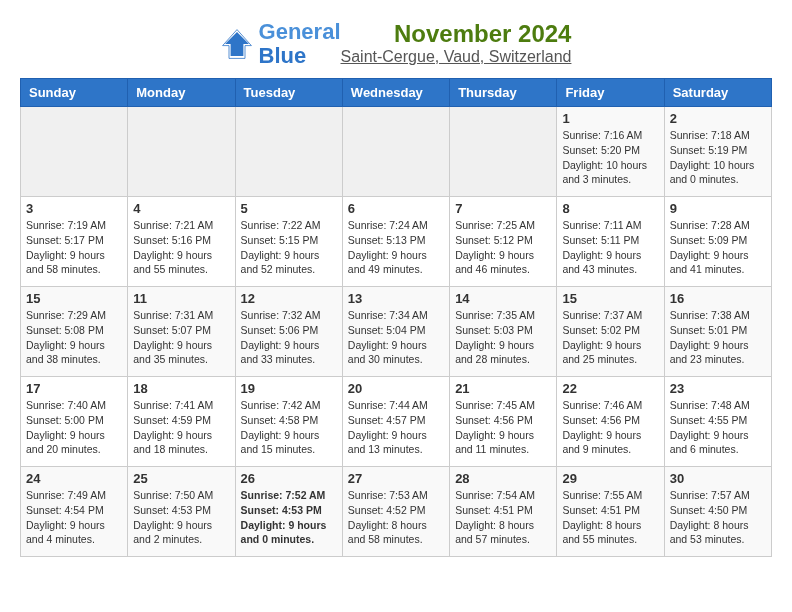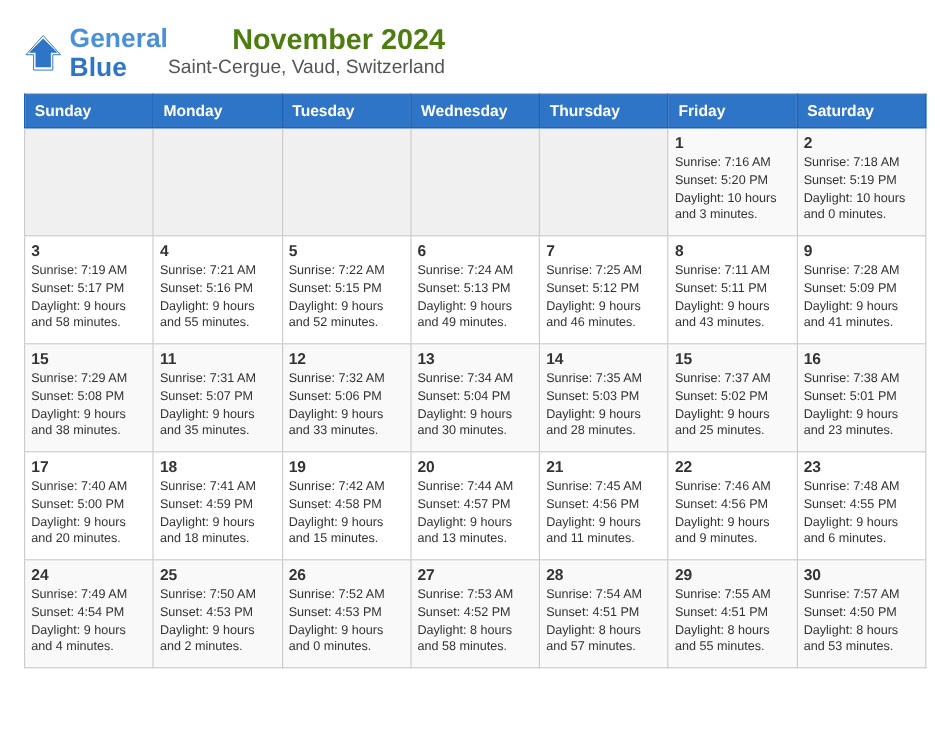--- a/index.html
+++ b/index.html
@@ -5,21 +5,21 @@
     * { box-sizing: border-box; margin: 0; padding: 0; }
     body {
       font-family: Arial, sans-serif;
       background: #fff;
       width: 792px;
       min-height: 612px;
       padding: 20px;
     }
     .header {
       display: flex;
-      justify-content: flex-start;
+      justify-content: center;
       align-items: flex-start;
       margin-bottom: 10px;
     }
     .logo {
       display: flex;
       align-items: center;
       gap: 6px;
     }
     .logo-text {
       font-size: 22px;
@@ -38,20 +38,21 @@
       text-align: right;
     }
     .month-title {
       font-size: 24px;
       font-weight: bold;
       color: #4d7c0f;
     }
     .location {
       font-size: 16px;
       color: #555;
+      text-decoration: underline;
     }
     table {
       width: 100%;
       border-collapse: collapse;
       table-layout: fixed;
     }
     thead tr th {
       background: #2e75c8;
       color: #fff;
       font-size: 13px;
@@ -303,21 +304,21 @@
         </td>
         <td>
           <div class="day-number">25</div>
           <div class="day-info" style="white-space: pre-line;">Sunrise: 7:50 AM
 Sunset: 4:53 PM
 Daylight: 9 hours
 and 2 minutes.</div>
         </td>
         <td>
           <div class="day-number">26</div>
-          <div class="day-info" style="white-space: pre-line;">Sunrise: 7:52 AM
+          <div class="day-info" style="white-space: pre-line; font-weight: bold;">Sunrise: 7:52 AM
 Sunset: 4:53 PM
 Daylight: 9 hours
 and 0 minutes.</div>
         </td>
         <td>
           <div class="day-number">27</div>
           <div class="day-info" style="white-space: pre-line;">Sunrise: 7:53 AM
 Sunset: 4:52 PM
 Daylight: 8 hours
 and 58 minutes.</div>

